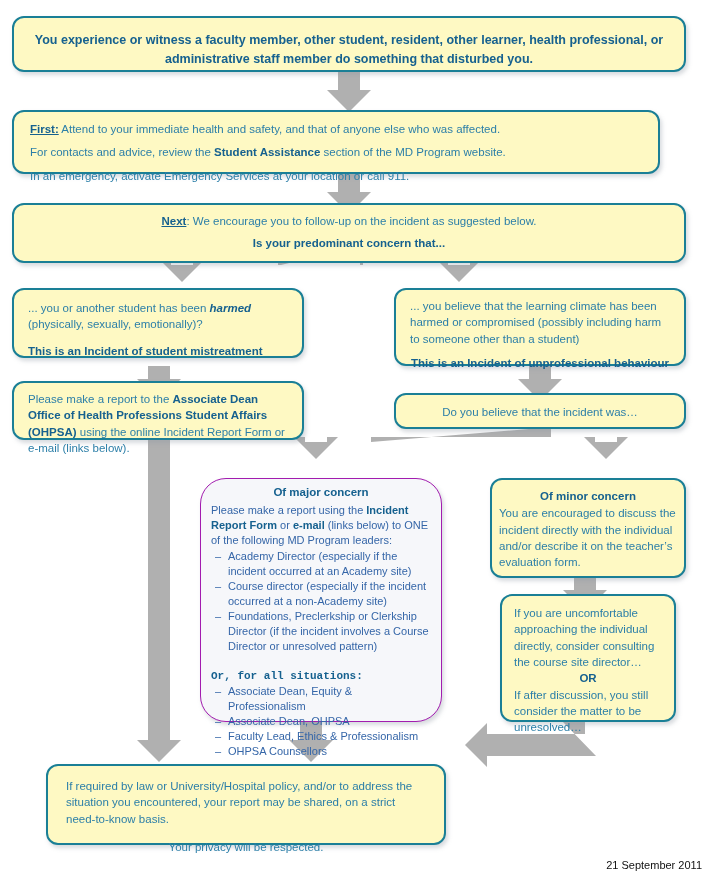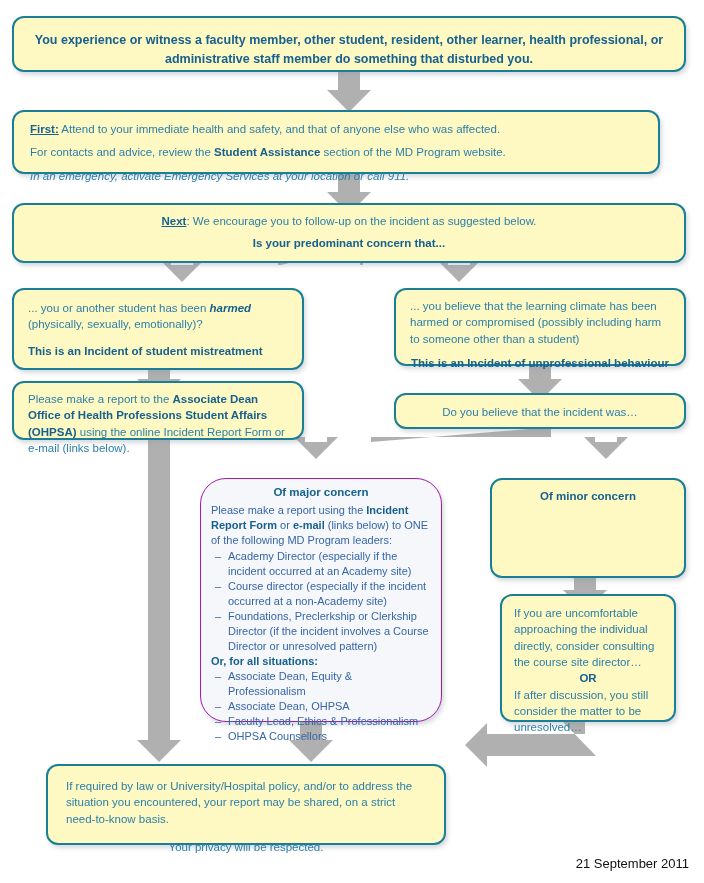--- a/index.html
+++ b/index.html
@@ -46,42 +46,42 @@
   }
   .box .inner {
     padding: 7px 11px;
   }
   .b { font-weight: bold; color: #16618f; }
   .bi { font-weight: bold; font-style: italic; color: #16618f; }
   .u { text-decoration: underline; font-weight: bold; color: #16618f; }
   .ctr { text-align: center; }
   .hdr { text-align: center; font-weight: bold; color: #16618f; }
   .p { margin: 0 0 7px 0; }
-  .p:last-child { margin-bottom: 8px; font-style: italic; }
+  .p:last-child { margin-bottom: 8px; }
   ul.dash {
     list-style: none;
     margin: 0;
     padding: 0 0 0 2px;
   }
   ul.dash li {
     position: relative;
     padding-left: 15px;
     margin: 0;
   }
   ul.dash li::before {
     content: "\2013";
     position: absolute;
     left: 2px;
     top: 0;
   }
   .date {
     position: absolute;
-    right: 15px;
+    right: 2px;
     bottom: 12px;
-    font-size: 13px;
+    font-size: 11px;
     color: #111111;
     font-family: "Liberation Sans", sans-serif;
   }
   .title-box .inner { padding: 13px 18px; }
 </style>
 </head>
 <body>
 
 <div id="canvas">
 
@@ -130,21 +130,21 @@
 
   <div class="box" style="left:12px; top:203px; width:674px; height:60px;">
     <div class="inner" style="padding:8px 16px;">
       <div class="ctr p" style="margin-bottom:6px;">
         <span class="u">Next</span><span>: We encourage you to follow-up on the incident as suggested below.</span>
       </div>
       <div class="hdr">Is your  predominant concern that...</div>
     </div>
   </div>
 
-  <div class="box" style="left:12px; top:288px; width:292px; height:82px;">
+  <div class="box" style="left:12px; top:288px; width:292px; height:70px;">
     <div class="inner" style="padding:10px 14px;">
       <div>
         <span>... you or another student has been </span><span class="bi">harmed</span>
       </div>
       <div style="margin-bottom:10px;">(physically, sexually, emotionally)?</div>
       <div class="b">This is an Incident of student mistreatment</div>
     </div>
   </div>
 
   <div class="box" style="left:394px; top:288px; width:292px; height:78px;">
@@ -172,33 +172,34 @@
     <div class="inner" style="padding:6px 10px;">
       <div class="hdr" style="font-size:11.5px; margin-bottom:2px;">Of major concern</div>
       <div style="margin-bottom:2px;">
         <span>Please make a report using the </span><span class="b">Incident Report Form</span><span> or </span><span class="b">e-mail</span><span> (links below) to ONE of the following MD Program leaders:</span>
       </div>
       <ul class="dash">
         <li>Academy Director (especially if the incident occurred at an Academy site)</li>
         <li>Course director (especially if the incident occurred at a non-Academy site)</li>
         <li>Foundations, Preclerkship or Clerkship Director (if the incident involves a Course Director or unresolved pattern)</li>
       </ul>
-      <div class="b" style="margin-top:0;">Or, for all situations:</div>
+      <div class="b" style="margin-top:15px;font-family:Liberation Mono, monospace;">Or, for all situations:</div>
       <ul class="dash">
         <li>Associate Dean, Equity &amp;  Professionalism</li>
         <li>Associate Dean, OHPSA</li>
         <li>Faculty Lead, Ethics &amp; Professionalism</li>
         <li>OHPSA Counsellors</li>
       </ul>
     </div>
   </div>
 
   <div class="box" style="left:490px; top:478px; width:196px; height:100px;">
     <div class="inner" style="padding:8px 7px;">
       <div class="hdr" style="margin-bottom:1px;">Of minor concern</div>
+      <div>You are encouraged to discuss the incident directly with the individual and/or describe it on the teacher’s evaluation form.</div>
     </div>
   </div>
 
   <div class="box" style="left:500px; top:594px; width:176px; height:128px;">
     <div class="inner" style="padding:9px 12px;">
       <div>If you are uncomfortable approaching the individual directly, consider consulting the course site director…</div>
       <div class="hdr">OR</div>
       <div>If after discussion, you still consider the matter to be unresolved…</div>
     </div>
   </div>

